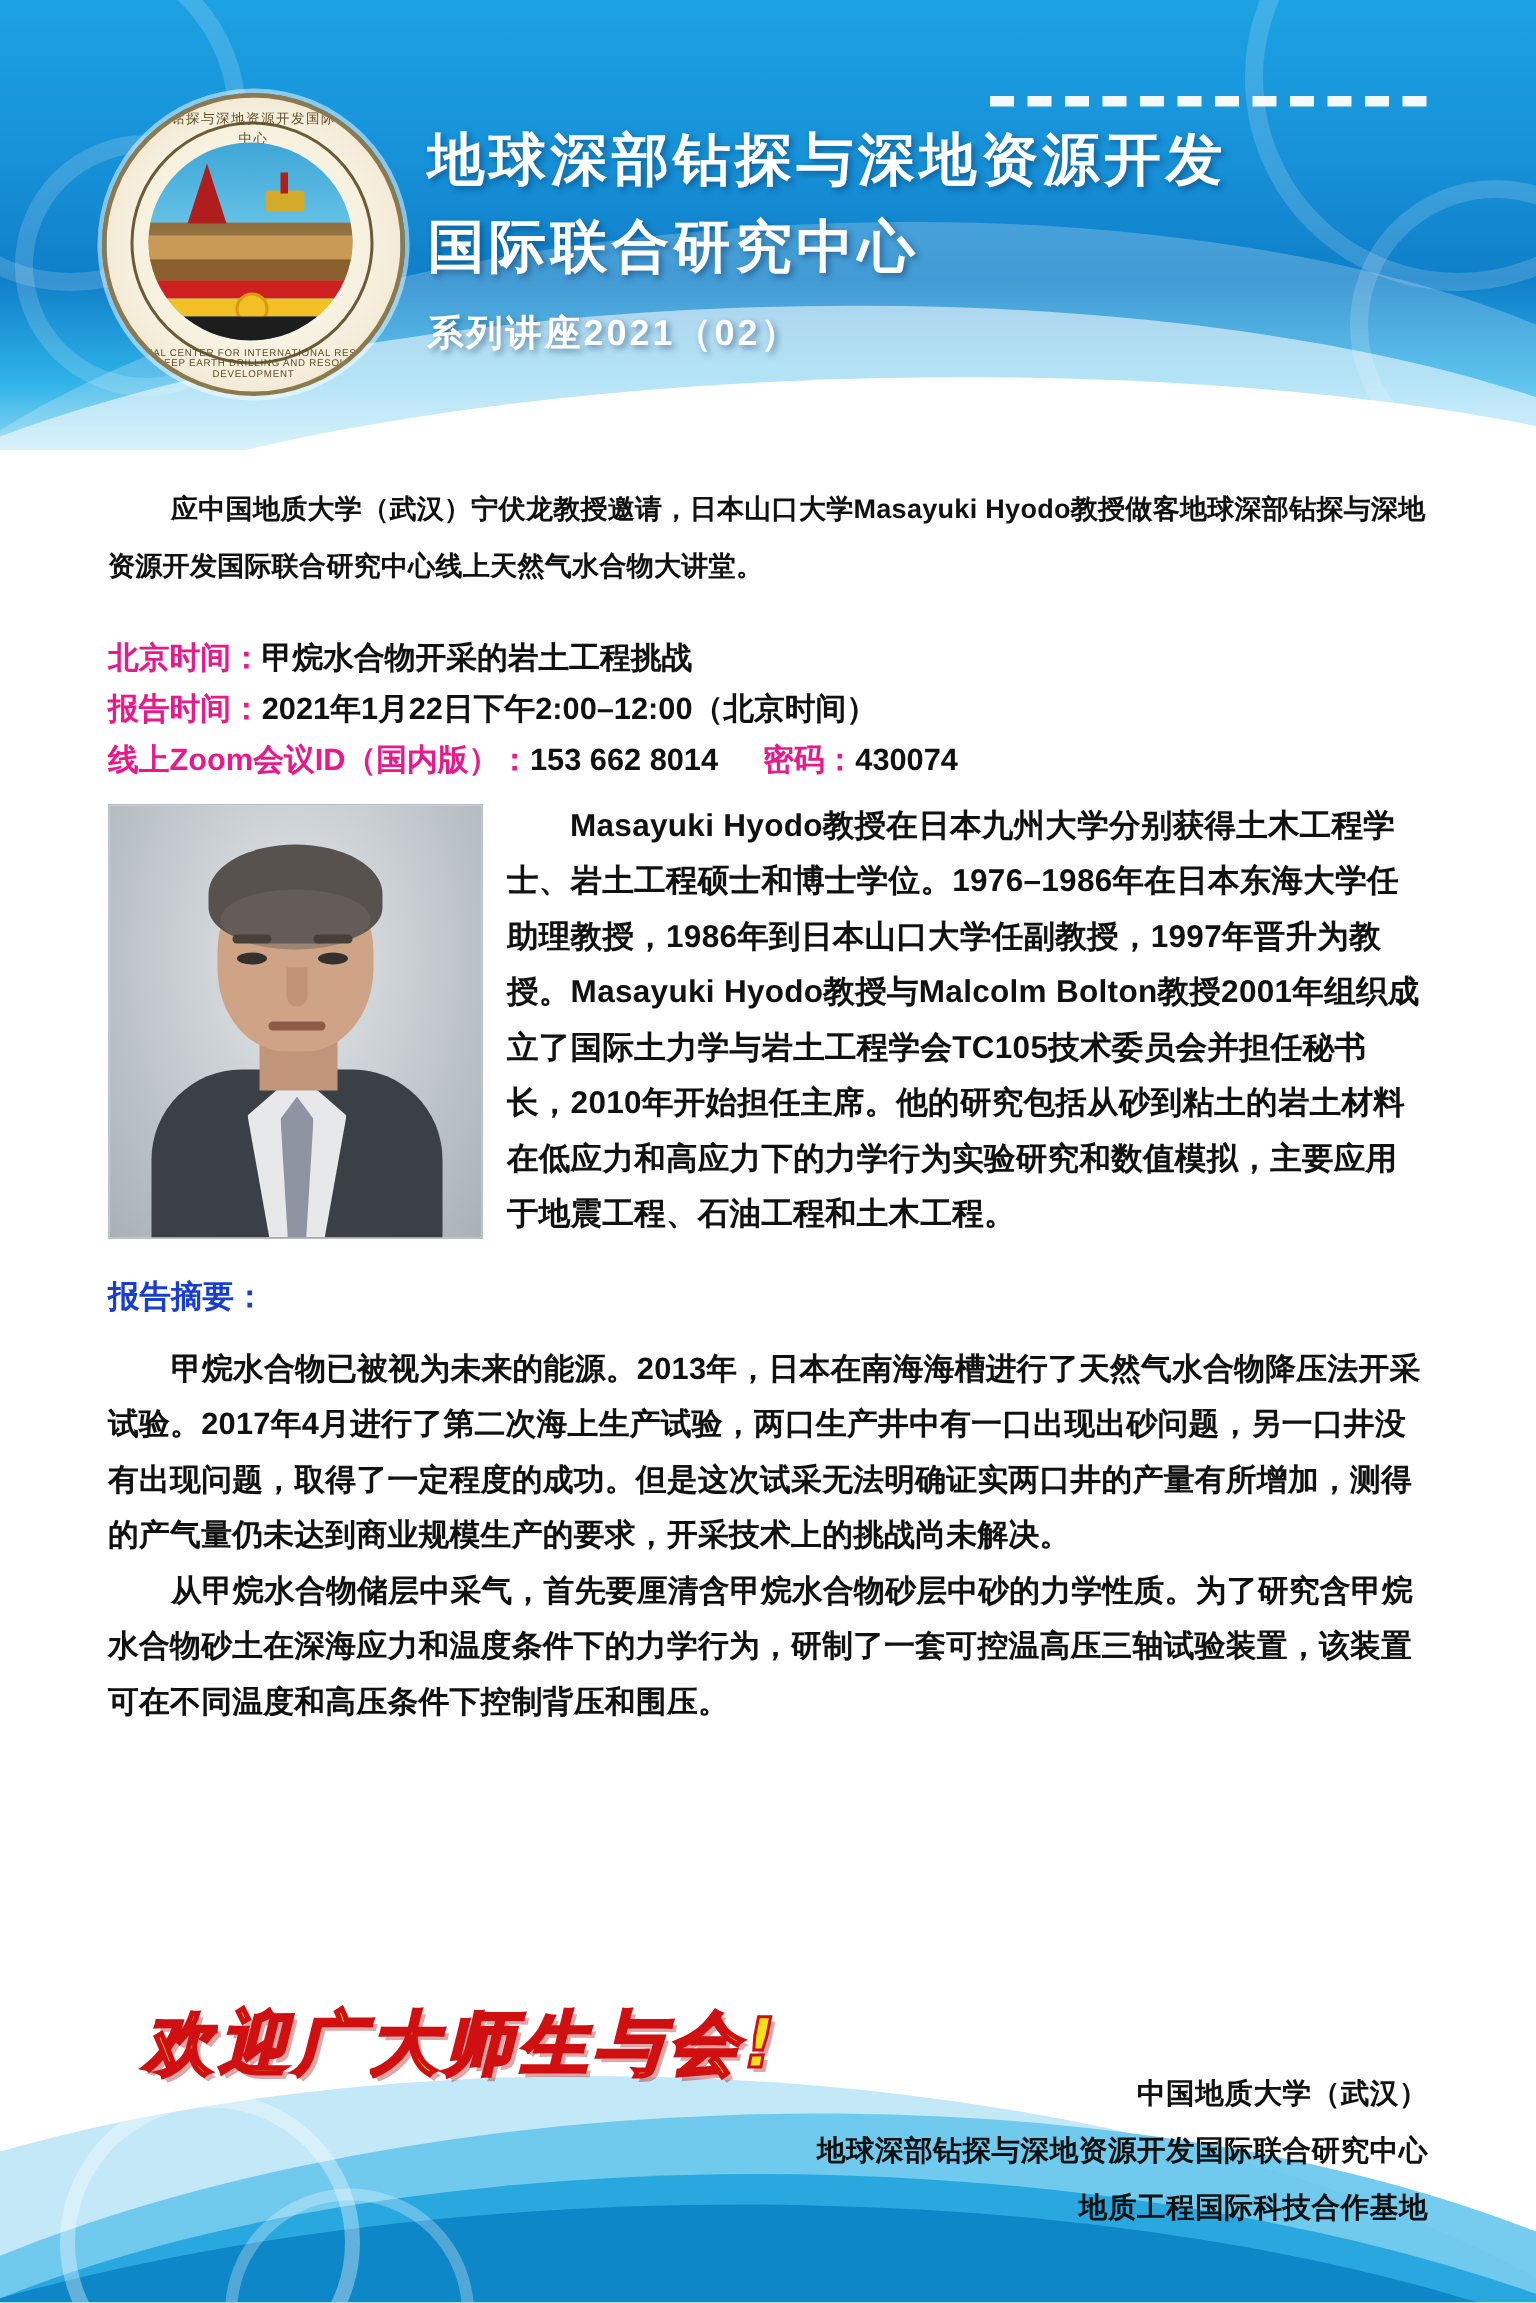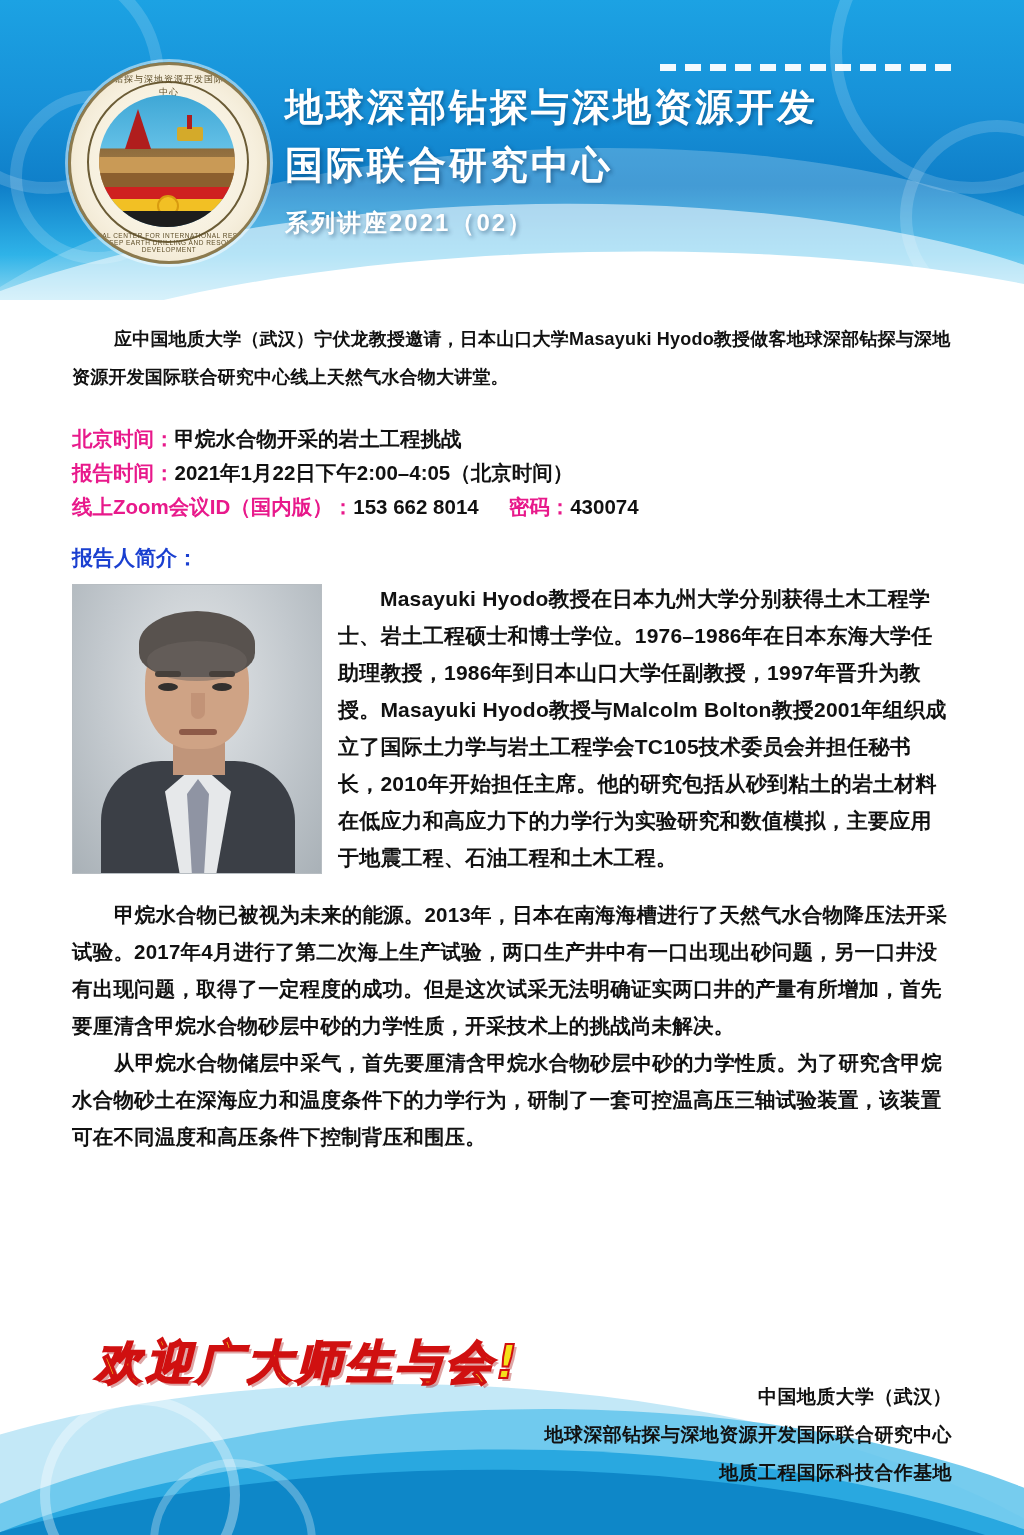--- a/index.html
+++ b/index.html
@@ -471,28 +471,27 @@
 
   <div class="body-wrap">
 
     <div class="intro">应中国地质大学（武汉）宁伏龙教授邀请，日本山口大学Masayuki Hyodo教授做客地球深部钻探与深地资源开发国际联合研究中心线上天然气水合物大讲堂。</div>
 
     <div class="meta">
       <div class="meta-line">
         <span class="meta-label">北京时间：</span><span class="meta-val">甲烷水合物开采的岩土工程挑战</span>
       </div>
       <div class="meta-line">
-        <span class="meta-label">报告时间：</span><span class="meta-val">2021年1月22日下午2:00–4:05（北京时间）</span>
+        <span class="meta-label">报告时间：</span><span class="meta-val">2021年1月22日下午2:00–12:00（北京时间）</span>
       </div>
       <div class="meta-line">
         <span class="meta-label">线上Zoom会议ID（国内版）：</span><span class="meta-val">153 662 8014</span><span class="meta-pass-label">密码：</span><span class="meta-val">430074</span>
       </div>
     </div>
 
-    <div class="sec-title">报告人简介：</div>
 
     <div class="bio">
       <div class="portrait">
         <div class="bg"></div>
         <div class="body-suit"></div>
         <div class="shirt"></div>
         <div class="tie"></div>
         <div class="neck"></div>
         <div class="head"></div>
         <div class="hair"></div>
@@ -500,23 +499,24 @@
         <div class="brow-r"></div>
         <div class="eye-l"></div>
         <div class="eye-r"></div>
         <div class="nose"></div>
         <div class="mouth"></div>
       </div>
       <div class="bio-text">Masayuki Hyodo教授在日本九州大学分别获得土木工程学士、岩土工程硕士和博士学位。1976–1986年在日本东海大学任助理教授，1986年到日本山口大学任副教授，1997年晋升为教授。Masayuki Hyodo教授与Malcolm Bolton教授2001年组织成立了国际土力学与岩土工程学会TC105技术委员会并担任秘书长，2010年开始担任主席。他的研究包括从砂到粘土的岩土材料在低应力和高应力下的力学行为实验研究和数值模拟，主要应用于地震工程、石油工程和土木工程。</div>
       <div style="clear:both"></div>
     </div>
 
+    <div class="sec-title" style="margin-top:18px">报告摘要：</div>
 
     <div class="abstract">
-      <p>甲烷水合物已被视为未来的能源。2013年，日本在南海海槽进行了天然气水合物降压法开采试验。2017年4月进行了第二次海上生产试验，两口生产井中有一口出现出砂问题，另一口井没有出现问题，取得了一定程度的成功。但是这次试采无法明确证实两口井的产量有所增加，首先要厘清含甲烷水合物砂层中砂的力学性质，开采技术上的挑战尚未解决。</p>
+      <p>甲烷水合物已被视为未来的能源。2013年，日本在南海海槽进行了天然气水合物降压法开采试验。2017年4月进行了第二次海上生产试验，两口生产井中有一口出现出砂问题，另一口井没有出现问题，取得了一定程度的成功。但是这次试采无法明确证实两口井的产量有所增加，测得的产气量仍未达到商业规模生产的要求，开采技术上的挑战尚未解决。</p>
       <p>从甲烷水合物储层中采气，首先要厘清含甲烷水合物砂层中砂的力学性质。为了研究含甲烷水合物砂土在深海应力和温度条件下的力学行为，研制了一套可控温高压三轴试验装置，该装置可在不同温度和高压条件下控制背压和围压。</p>
     </div>
 
   </div>
 
   <div class="footer">
     <div class="fw fw1"></div>
     <div class="fw fw2"></div>
     <div class="fw fw3"></div>
     <div class="fw fw4"></div>

